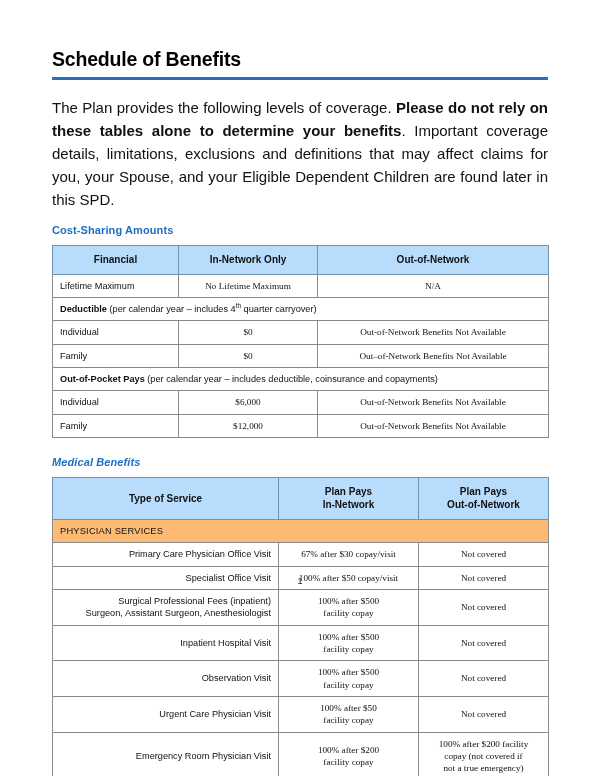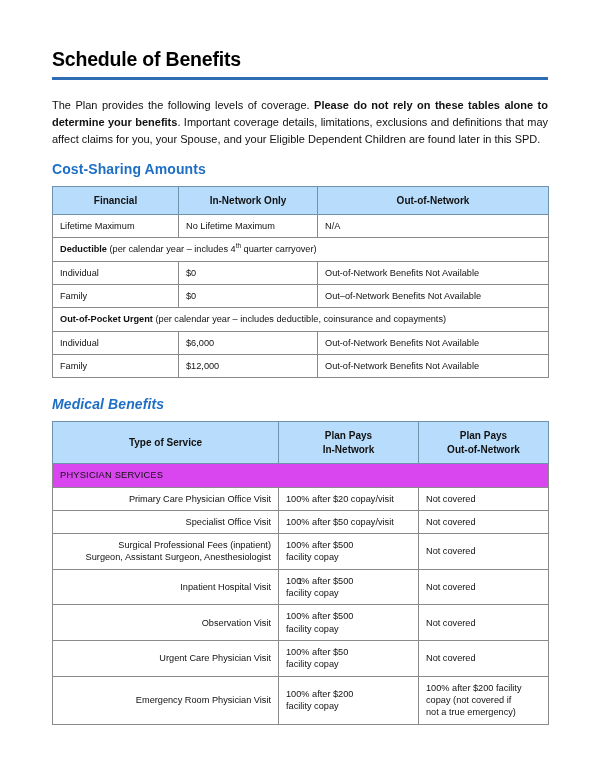--- a/index.html
+++ b/index.html
@@ -36,31 +36,31 @@
   }
   .title-rule {
     height: 3px;
     background: #2E6DB4;
     width: 100%;
     margin: 0 0 17px 0;
   }
 
   
   .intro {
-    font-size: 11px;
+    font-size: 15px;
     line-height: 1.52;
     text-align: justify;
     margin: 0 0 13px 0;
     color: #111;
   }
   .intro b { font-weight: bold; }
 
   
   .section-heading {
-    font-size: 14px;
+    font-size: 11px;
     font-weight: bold;
     color: #1E6FC4;
     margin: 0 0 9px 0;
     letter-spacing: 0.1px;
   }
   .section-heading.second { margin-top: 18px; font-style: italic; }
 
   
   table.sched {
     width: 100%;
@@ -90,28 +90,28 @@
   .t1 col.c3 { width: 231px; }
 
   .t2 col.c1 { width: 226px; }
   .t2 col.c2 { width: 140px; }
   .t2 col.c3 { width: 130px; }
 
   td.label {
     font-weight: bold;
     text-align: left;
   }
-  td.ctr { text-align: left; }
+  td.ctr { text-align: center; font-family: Liberation Serif, serif; }
   td.span-row {
     text-align: left;
     font-weight: normal;
   }
   td.span-row .bold { font-weight: bold; }
   td.section-row {
-    background: #d946ef;
+    background: #fdba74;
     font-weight: bold;
     text-align: left;
     font-size: 9.3px;
     letter-spacing: 0.2px;
   }
   td.svc {
     font-weight: bold;
     text-align: right;
   }
   td.svc .reg { font-weight: normal; }
@@ -169,21 +169,21 @@
         <td class="label">Individual</td>
         <td class="ctr">$0</td>
         <td class="ctr">Out-of-Network Benefits Not Available</td>
       </tr>
       <tr>
         <td class="label">Family</td>
         <td class="ctr">$0</td>
         <td class="ctr">Out–of-Network Benefits Not Available</td>
       </tr>
       <tr>
-        <td class="span-row" colspan="3"><span class="bold">Out-of-Pocket Urgent</span><span> (per calendar year – includes deductible, coinsurance and copayments)</span></td>
+        <td class="span-row" colspan="3"><span class="bold">Out-of-Pocket Pays</span><span> (per calendar year – includes deductible, coinsurance and copayments)</span></td>
       </tr>
       <tr>
         <td class="label">Individual</td>
         <td class="ctr">$6,000</td>
         <td class="ctr">Out-of-Network Benefits Not Available</td>
       </tr>
       <tr>
         <td class="label">Family</td>
         <td class="ctr">$12,000</td>
         <td class="ctr">Out-of-Network Benefits Not Available</td>
@@ -212,21 +212,21 @@
         </th>
       </tr>
     </thead>
     <tbody>
       <tr>
         <td class="section-row" colspan="3">PHYSICIAN SERVICES</td>
       </tr>
 
       <tr>
         <td class="svc">Primary Care Physician Office Visit</td>
-        <td class="ctr">100% after $20 copay/visit</td>
+        <td class="ctr">67% after $30 copay/visit</td>
         <td class="ctr">Not covered</td>
       </tr>
 
       <tr>
         <td class="svc">Specialist Office Visit</td>
         <td class="ctr">100% after $50 copay/visit</td>
         <td class="ctr">Not covered</td>
       </tr>
 
       <tr class="tall">

